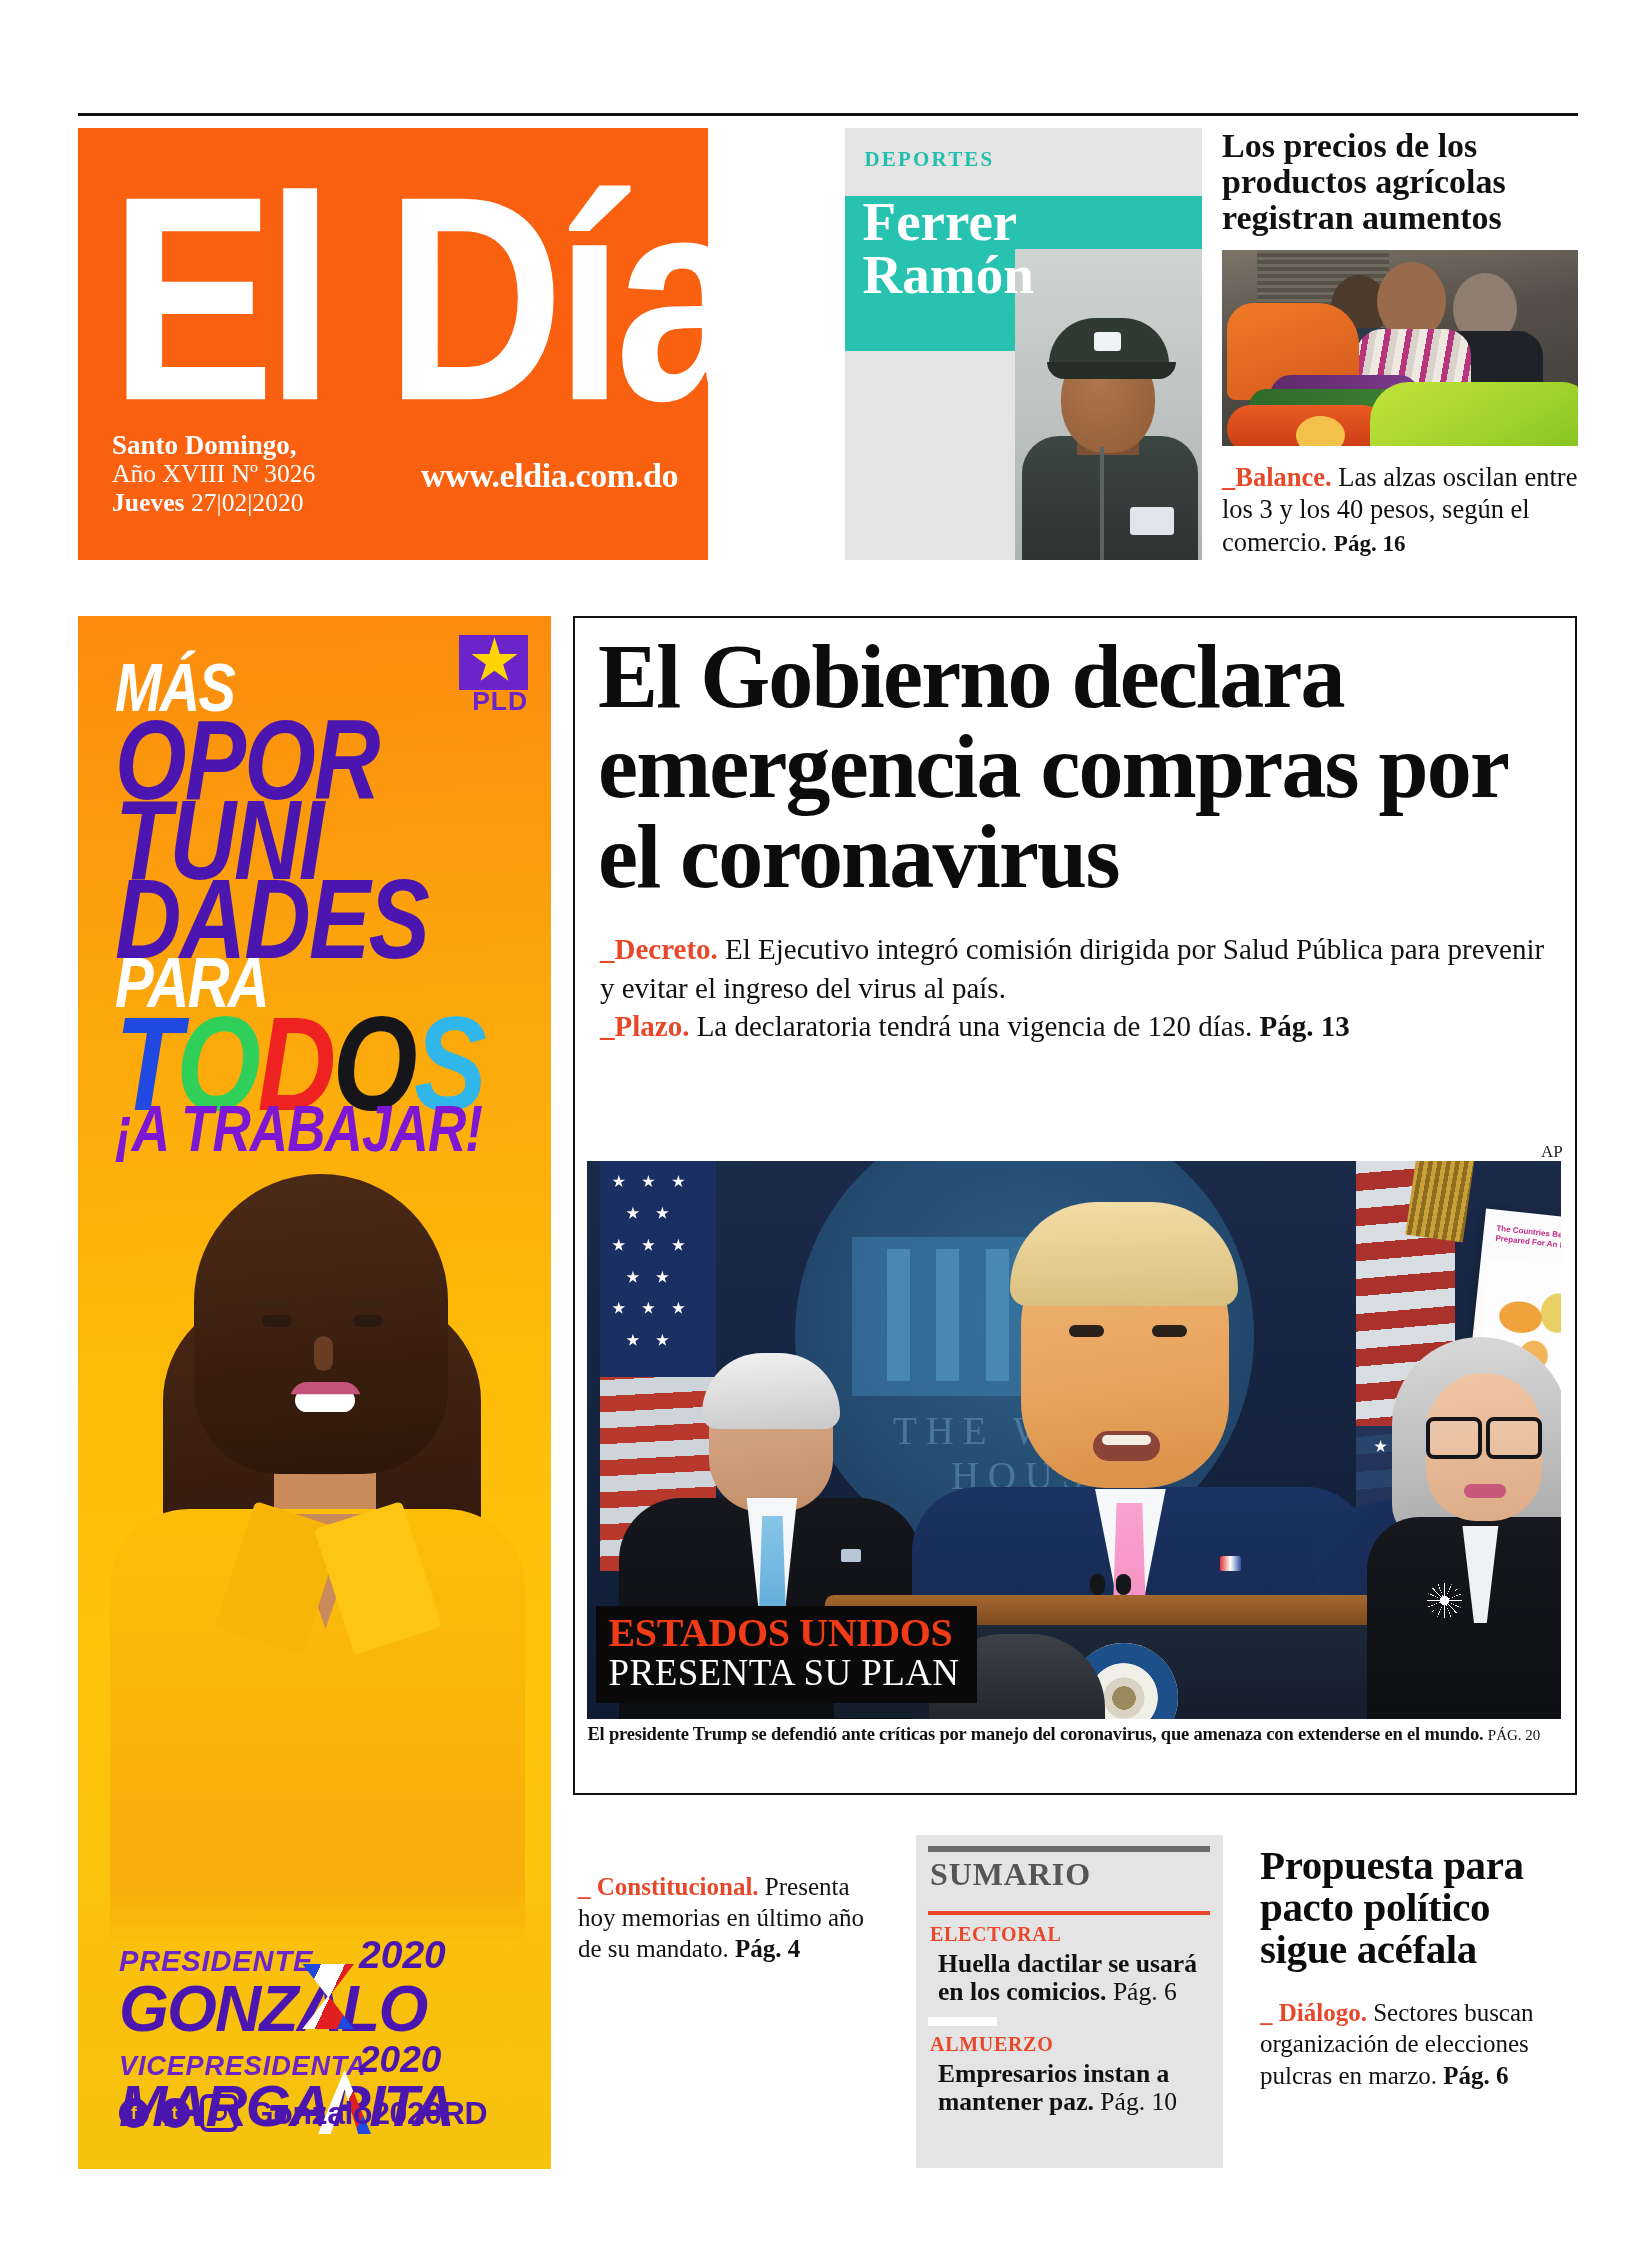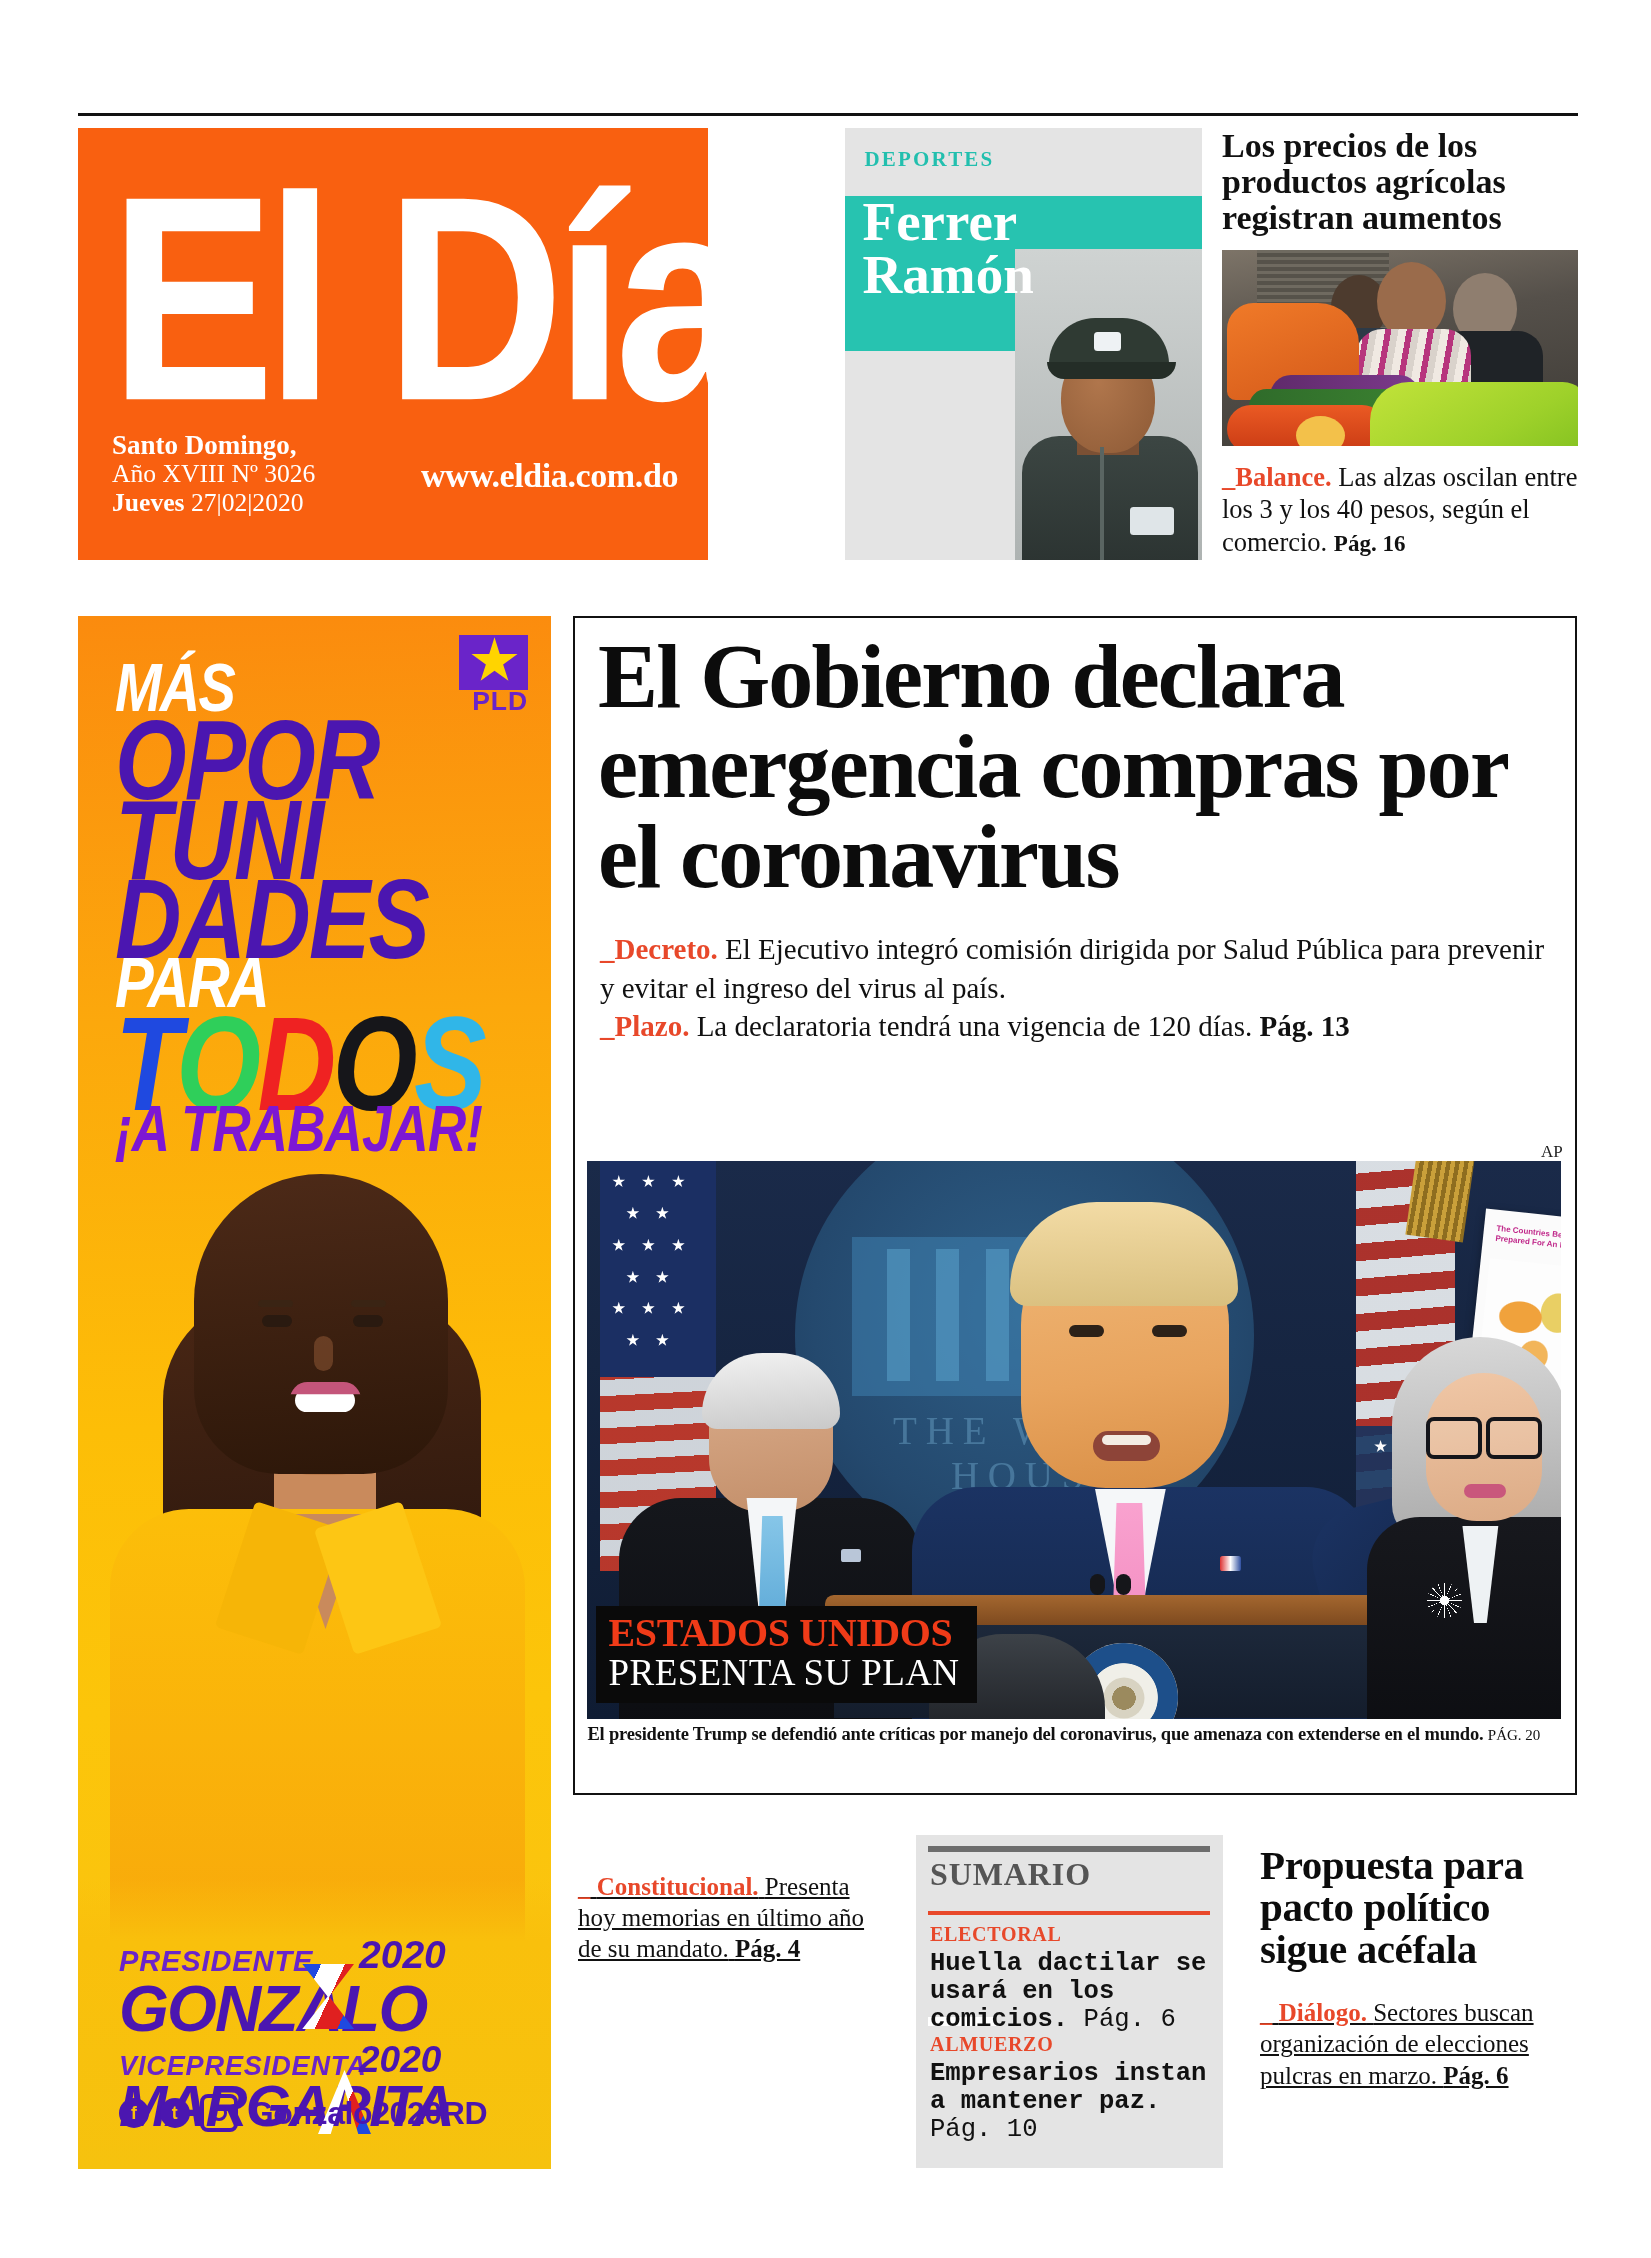--- a/index.html
+++ b/index.html
@@ -260,33 +260,33 @@
   .ov2{font-family:"Liberation Serif",serif;font-size:37px;line-height:1.06;color:#ffffff;letter-spacing:0.4px;}
   .main-cap{position:absolute;left:12.4px;top:1106px;width:974px;
      font-family:"Liberation Serif",serif;font-weight:700;font-size:18.5px;color:#111;letter-spacing:-0.2px;}
   .main-cap .pg{font-weight:400;font-size:15px;letter-spacing:0;}
 
   
   .bcol{position:absolute;top:1844px;}
   .bc1{left:578px;width:291px;}
   .bc3{left:1260px;width:318px;}
   .bc-head{font-family:"Liberation Serif",serif;font-weight:700;font-size:41px;line-height:1.03;color:#0c0c0c;letter-spacing:-0.4px;}
-  .bc-deck{margin-top:26.5px;font-family:"Liberation Serif",serif;font-size:25px;line-height:1.25;color:#111;text-decoration:underline;}
+  .bc-deck{margin-top:26.5px;font-family:"Liberation Serif",serif;font-size:25px;line-height:1.25;color:#111;}
   .bc-deck .lbl{font-weight:700;color:#e8482a;}
   .bc-deck b{font-weight:700;}
 
   .sumario{position:absolute;left:916px;top:1835px;width:307px;height:333px;background:#e4e4e4;}
   .sum-rule{position:absolute;left:12.4px;top:10.6px;width:282px;height:6.2px;background:#6d6d6d;}
   .sum-title{position:absolute;left:14px;top:21px;font-family:"Liberation Serif",serif;font-weight:700;
      font-size:32px;letter-spacing:0.9px;color:#555;}
   .sum-rule2{position:absolute;left:12.4px;top:76px;width:282px;height:3.5px;background:#e8482a;}
   .sum-item{position:absolute;left:14px;width:281px;}
   .si1{top:88px;} .si2{top:198px;}
   .sum-kick{font-family:"Liberation Serif",serif;font-weight:700;font-size:20px;letter-spacing:0.7px;color:#e8482a;}
-  .sum-txt{margin-top:3.5px;font-family:Liberation Mono, monospace;font-weight:700;font-size:25.6px;line-height:1.1;color:#111;}
+  .sum-txt{margin-top:3.5px;font-family:Liberation Serif, serif;font-weight:700;font-size:25.6px;line-height:1.1;color:#111;margin-left:8px;}
   .sum-txt .pg{font-weight:400;}
   .sum-gap{position:absolute;left:12.4px;top:182px;width:69px;height:8.8px;background:#ffffff;}
 </style>
 </head>
 <body>
 
 <div class="page">
 
   <div class="top-rule"></div>
 

